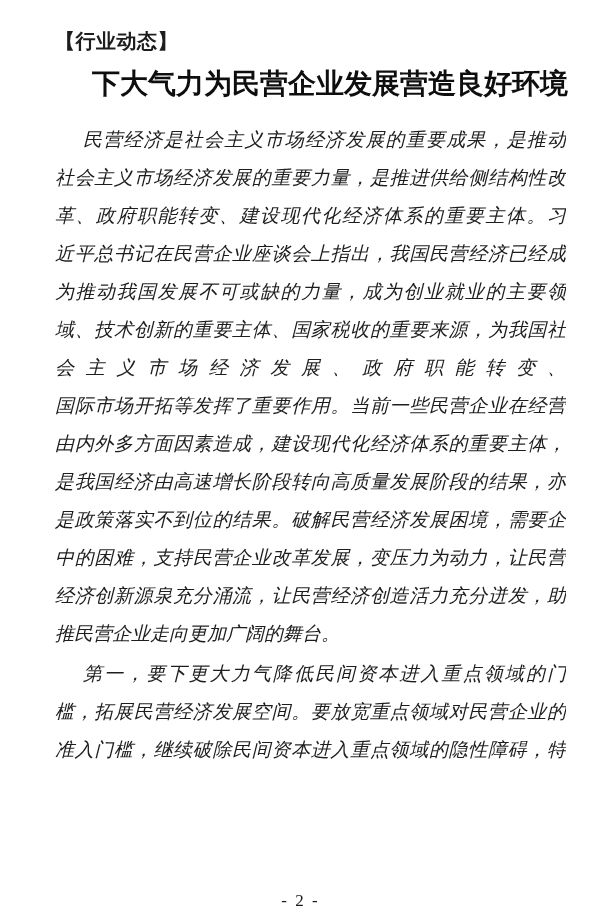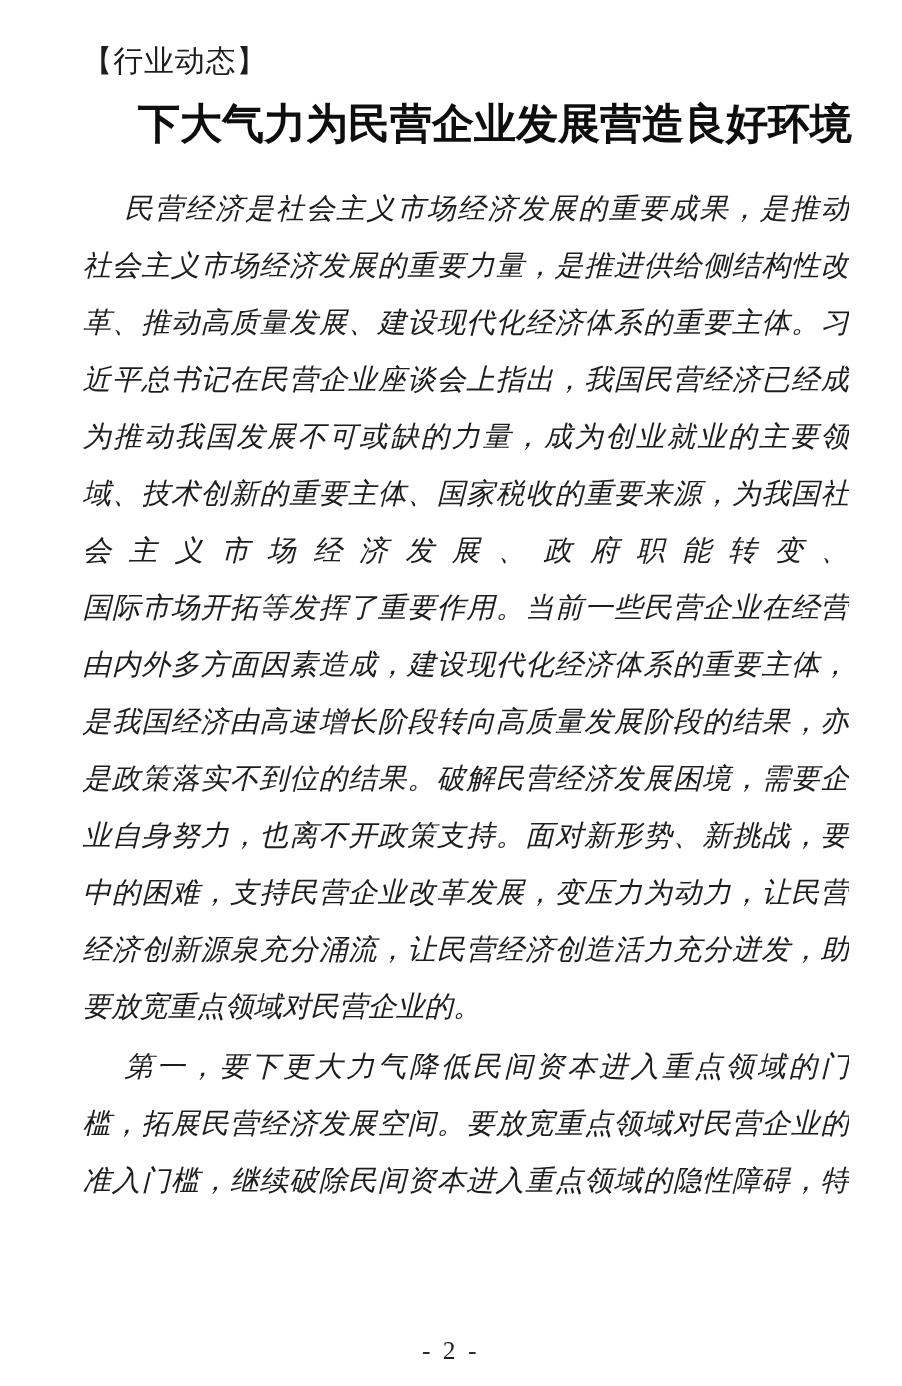--- a/index.html
+++ b/index.html
@@ -17,21 +17,21 @@
   .doc-page {
     position: absolute;
     inset: 0;
     background: var(--paper, #ffffff);
   }
   .doc-header {
     position: absolute;
     left: 55px;
     top: 27px;
     font-family: "Liberation Sans", sans-serif;
-    font-weight: 400;
+    font-weight: 700;
     font-size: 20px;
     line-height: 28px;
     letter-spacing: 0.5px;
     color: var(--ink, #1d1d1d);
     white-space: nowrap;
   }
   .doc-title {
     position: absolute;
     left: 53px;
     top: 63px;
@@ -91,33 +91,32 @@
 <div class="doc-page">
 
   <div class="doc-header">【行业动态】</div>
 
   <h1 class="doc-title" style="margin:0; padding:0;">下大气力为民营企业发展营造良好环境</h1>
 
   <div class="doc-body">
       <div class="paragraph">
         <div class="body-line first">民营经济是社会主义市场经济发展的重要成果，是推动</div>
         <div class="body-line">社会主义市场经济发展的重要力量，是推进供给侧结构性改</div>
-        <div class="body-line">革、推动高质量发展、建设现代化经济体系的重要主体。习</div>
+        <div class="body-line">革、政府职能转变、建设现代化经济体系的重要主体。习</div>
         <div class="body-line">近平总书记在民营企业座谈会上指出，我国民营经济已经成</div>
         <div class="body-line">为推动我国发展不可或缺的力量，成为创业就业的主要领</div>
         <div class="body-line">域、技术创新的重要主体、国家税收的重要来源，为我国社</div>
         <div class="body-line">会主义市场经济发展、政府职能转变、农村富余劳动力转移、</div>
         <div class="body-line">国际市场开拓等发挥了重要作用。当前一些民营企业在经营</div>
         <div class="body-line">由内外多方面因素造成，建设现代化经济体系的重要主体，也</div>
         <div class="body-line">是我国经济由高速增长阶段转向高质量发展阶段的结果，亦</div>
         <div class="body-line">是政策落实不到位的结果。破解民营经济发展困境，需要企</div>
-        <div class="body-line">业自身努力，也离不开政策支持。面对新形势、新挑战，要</div>
         <div class="body-line">中的困难，支持民营企业改革发展，变压力为动力，让民营</div>
         <div class="body-line">经济创新源泉充分涌流，让民营经济创造活力充分迸发，助</div>
-        <div class="body-line plain-last">要放宽重点领域对民营企业的。</div>
+        <div class="body-line plain-last">推民营企业走向更加广阔的舞台。</div>
       </div>
       <div class="paragraph">
         <div class="body-line first">第一，要下更大力气降低民间资本进入重点领域的门</div>
         <div class="body-line">槛，拓展民营经济发展空间。要放宽重点领域对民营企业的</div>
         <div class="body-line">准入门槛，继续破除民间资本进入重点领域的隐性障碍，特</div>
       </div>
     </div>
 
   <div class="doc-footer">- 2 -</div>
 

